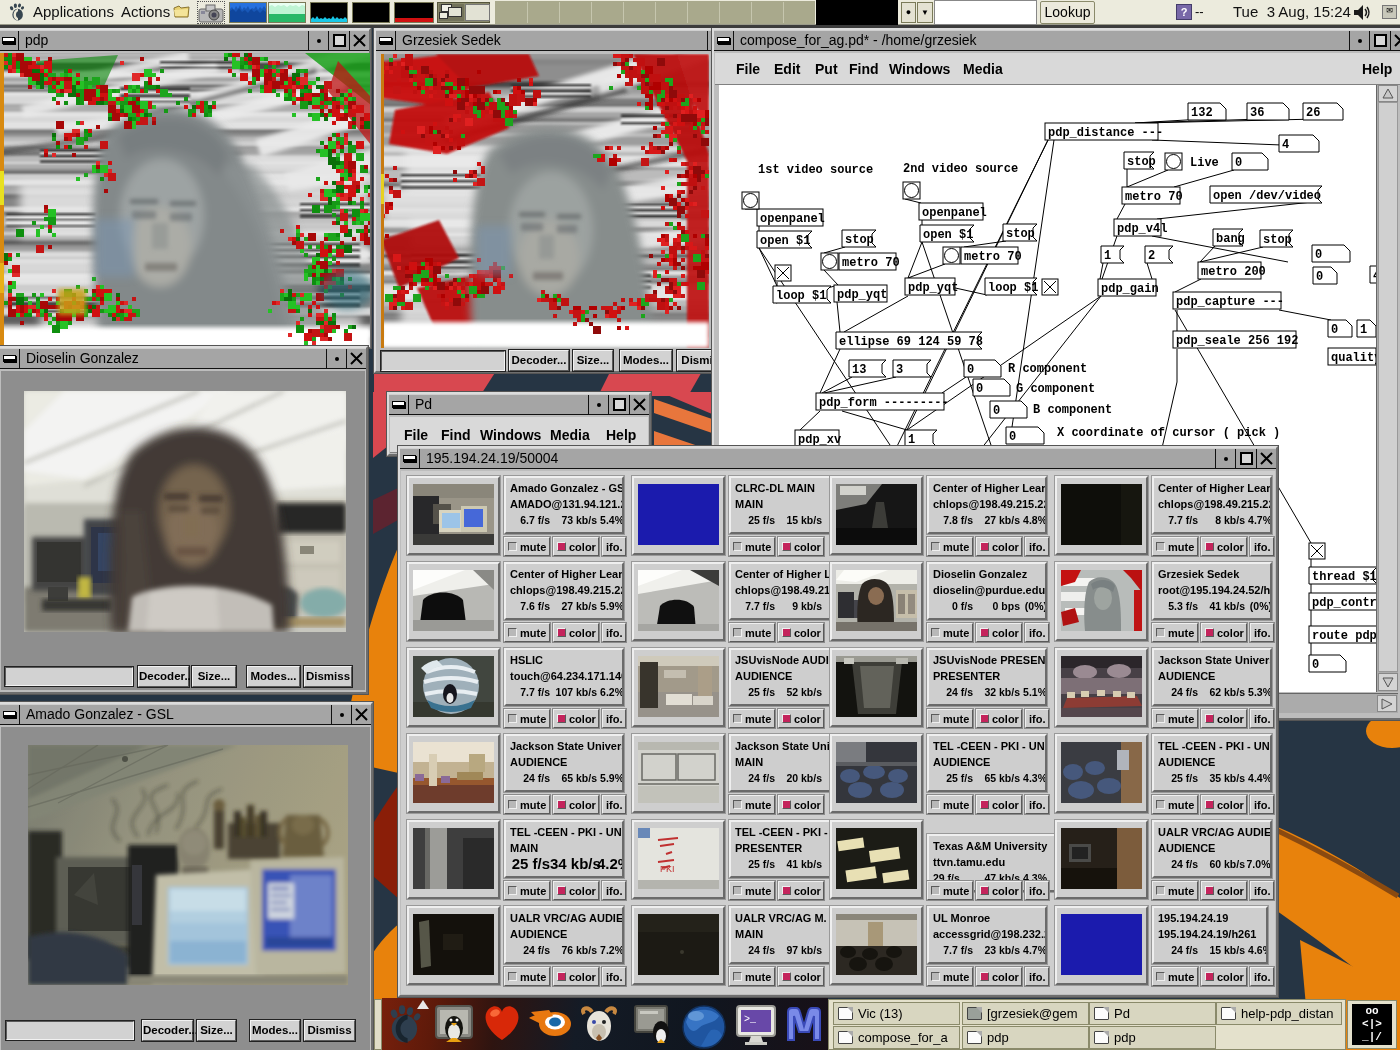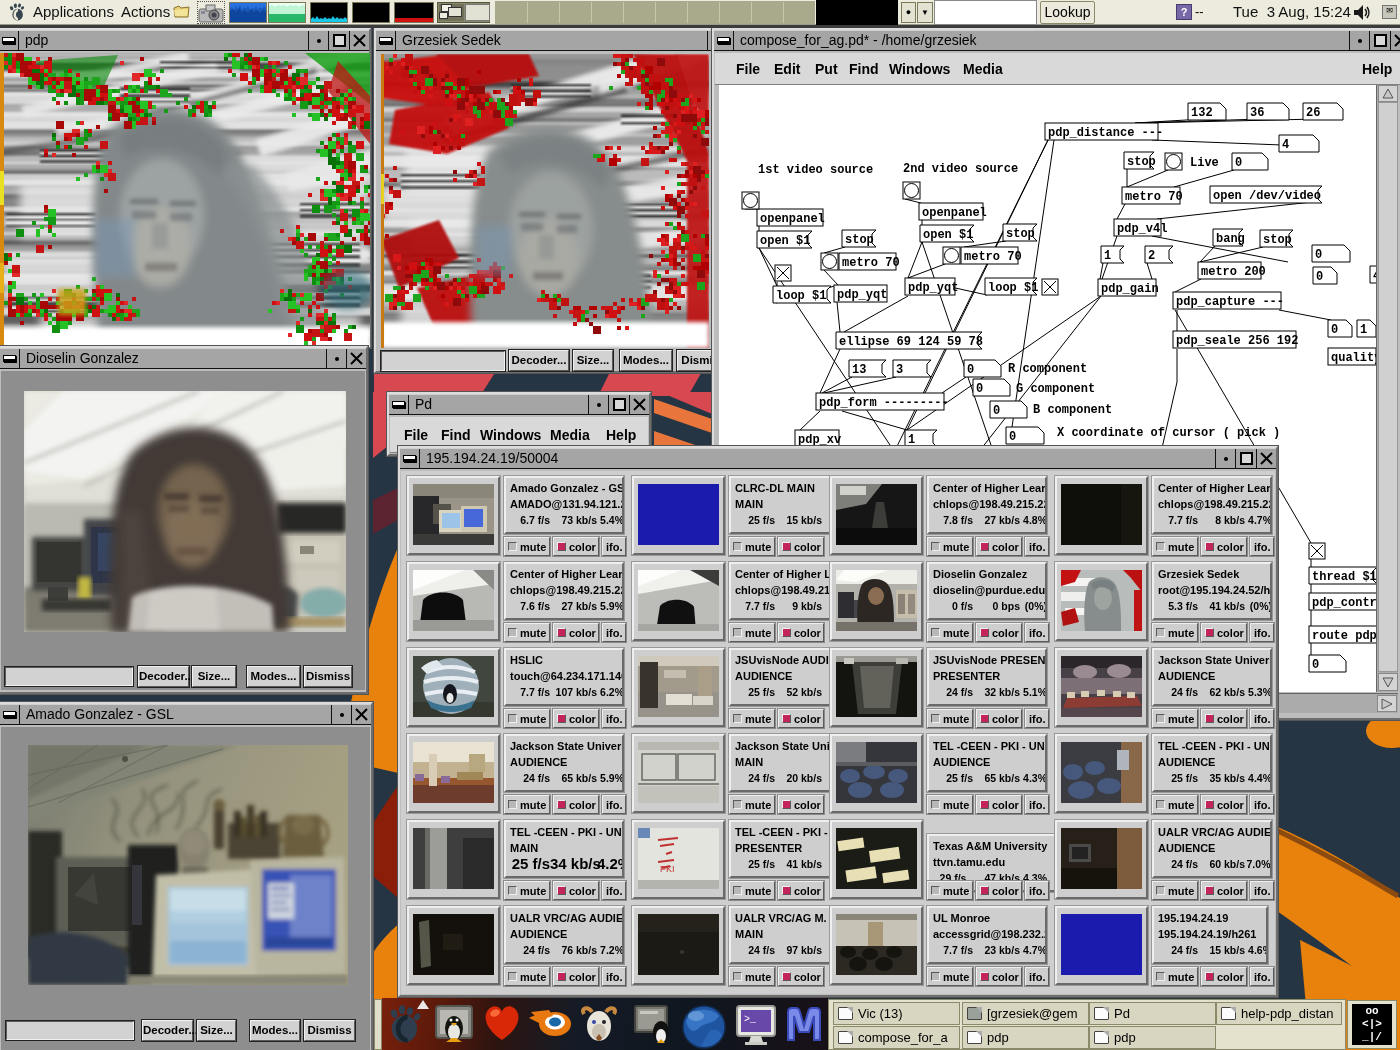--- a/index.html
+++ b/index.html
@@ -1249,21 +1249,21 @@
           <svg width="81" height="61" viewBox="0 0 81 61" style="display:block">
             <rect width="81" height="61" fill="#1c1c16"></rect>
             <g fill="#e8e0b4" transform="rotate(-8 40 30)">
               <rect x="4" y="8" width="26" height="10"></rect>
               <rect x="34" y="22" width="30" height="12"></rect>
               <rect x="8" y="38" width="30" height="12"></rect>
               <rect x="44" y="46" width="26" height="10"></rect>
             </g>
           </svg>
         </div>
-        <div class="txtf" style="left:97px;top:14px;width:144px;height:58px">Texas A&amp;M University<br>ttvn.tamu.edu<br><span style="font-size:10.5px"><span style="display:inline-block;width:40px;text-align:center">29 f/s</span><span style="display:inline-block;width:47px;text-align:right">47 kb/s</span><span style="display:inline-block;width:27px;text-align:right">4.3%</span></span></div>
+        <div class="txtf" style="left:97px;top:14px;width:144px;height:58px">Texas A&amp;M University<br>ttvn.tamu.edu<br><span style="font-size:10.5px"><span style="display:inline-block;width:40px;text-align:left">29 f/s</span><span style="display:inline-block;width:47px;text-align:right">47 kb/s</span><span style="display:inline-block;width:27px;text-align:right">4.3%</span></span></div>
         <div class="cbtn" style="left:97px;top:61px;width:46px"><span class="ind"></span>mute</div>
         <div class="cbtn" style="left:146px;top:61px;width:46px"><span class="ind on"></span>color</div>
         <div class="cbtn" style="left:195px;top:61px;width:24px">ifo.</div>
       </div>
       <div class="cell" style="left:654px;top:349px">
         <div class="tfrm" style="left:0;top:0;width:93px;height:79px"></div>
         <div class="thumb">
           <svg width="81" height="61" viewBox="0 0 81 61" style="display:block">
             <rect width="81" height="61" fill="#262019"></rect>
             <rect x="56" y="0" width="25" height="61" fill="#7c5c3c"></rect>

